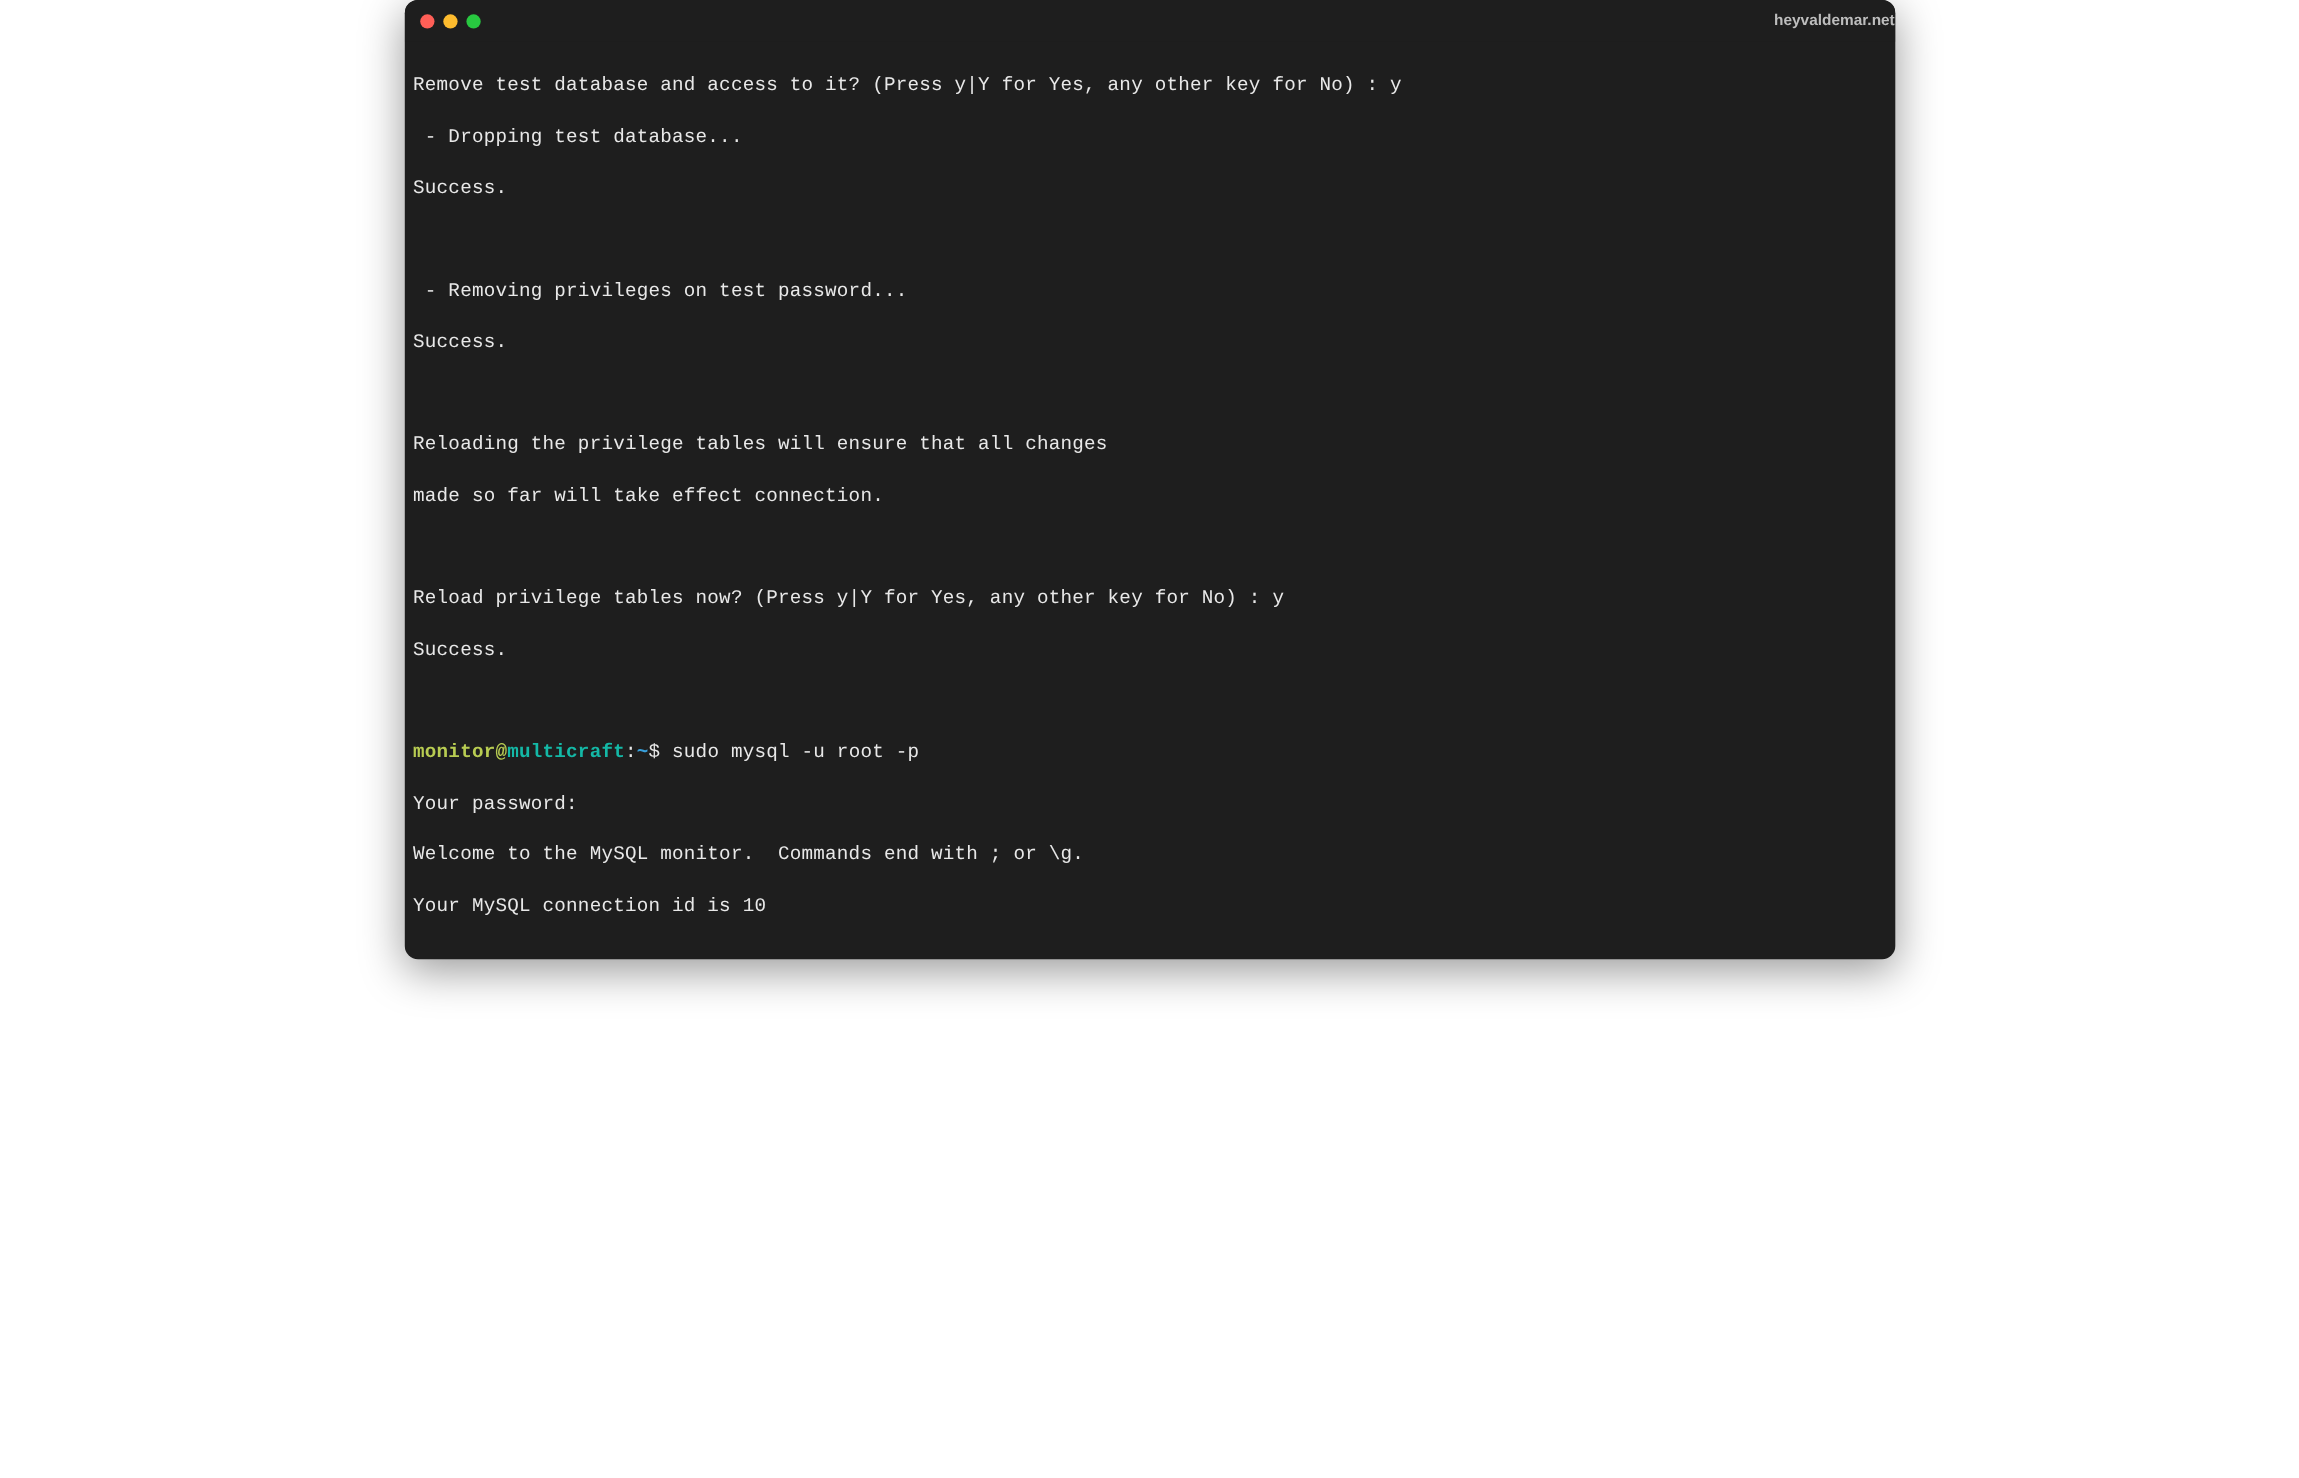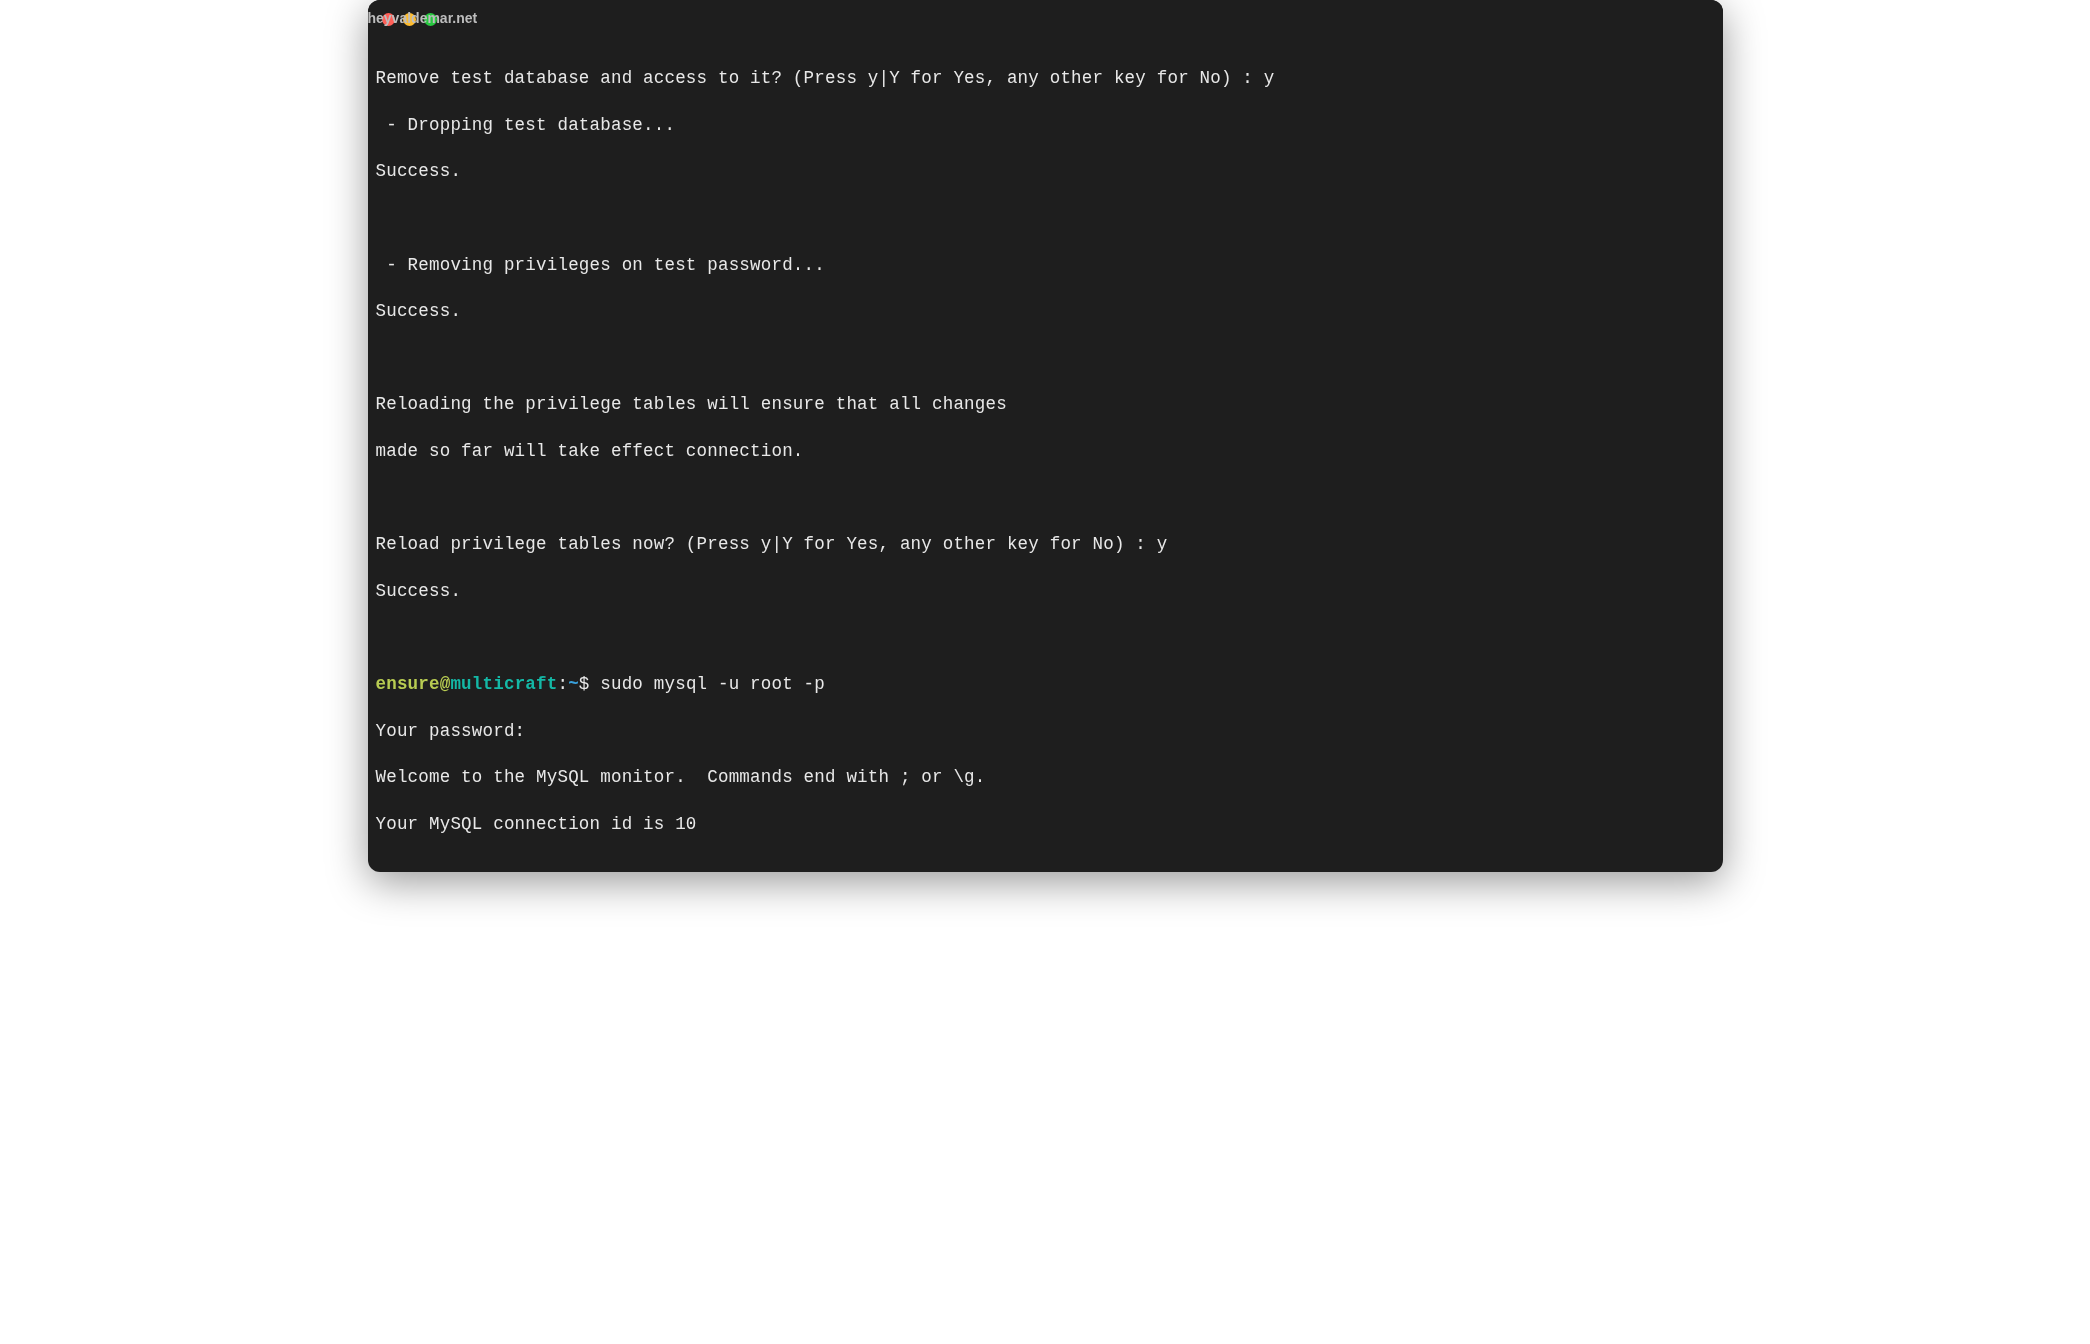--- a/index.html
+++ b/index.html
@@ -40,21 +40,21 @@
     width: 13px;
     height: 13px;
     border-radius: 50%;
   }
   .tl-close   { background: #ff5f57; }
   .tl-min     { background: #febc2e; }
   .tl-max     { background: #28c840; }
   .title {
     position: absolute;
     left: 0; right: 0;
-    text-align: left;
+    text-align: right;
     font-family: -apple-system, BlinkMacSystemFont, "Helvetica Neue", Arial, sans-serif;
     font-size: 14px;
     font-weight: 600;
     color: #bdbdbd;
     pointer-events: none;
   }
   .term {
     padding: 6px 10px 8px 8px;
     white-space: pre;
     letter-spacing: 0.2px;
@@ -87,21 +87,21 @@
 <span class="ln"></span>
 <span class="ln"> - Removing privileges on test password...</span>
 <span class="ln">Success.</span>
 <span class="ln"></span>
 <span class="ln">Reloading the privilege tables will ensure that all changes</span>
 <span class="ln">made so far will take effect connection.</span>
 <span class="ln"></span>
 <span class="ln">Reload privilege tables now? (Press y|Y for Yes, any other key for No) : y</span>
 <span class="ln">Success.</span>
 <span class="ln"></span>
-<span class="ln"><span class="user">ensure</span><span class="user">@</span><span class="host">multicraft</span><span class="dollar">:</span><span class="path">~</span><span class="dollar">$ </span><span class="cmd">sudo mysql -u root -p</span></span>
+<span class="ln"><span class="user">monitor</span><span class="user">@</span><span class="host">multicraft</span><span class="dollar">:</span><span class="path">~</span><span class="dollar">$ </span><span class="cmd">sudo mysql -u root -p</span></span>
 <span class="ln">Your password:</span>
 <span class="ln">Welcome to the MySQL monitor.  Commands end with ; or \g.</span>
 <span class="ln">Your MySQL connection id is 10</span>
 
 
 
 
 
 
 

